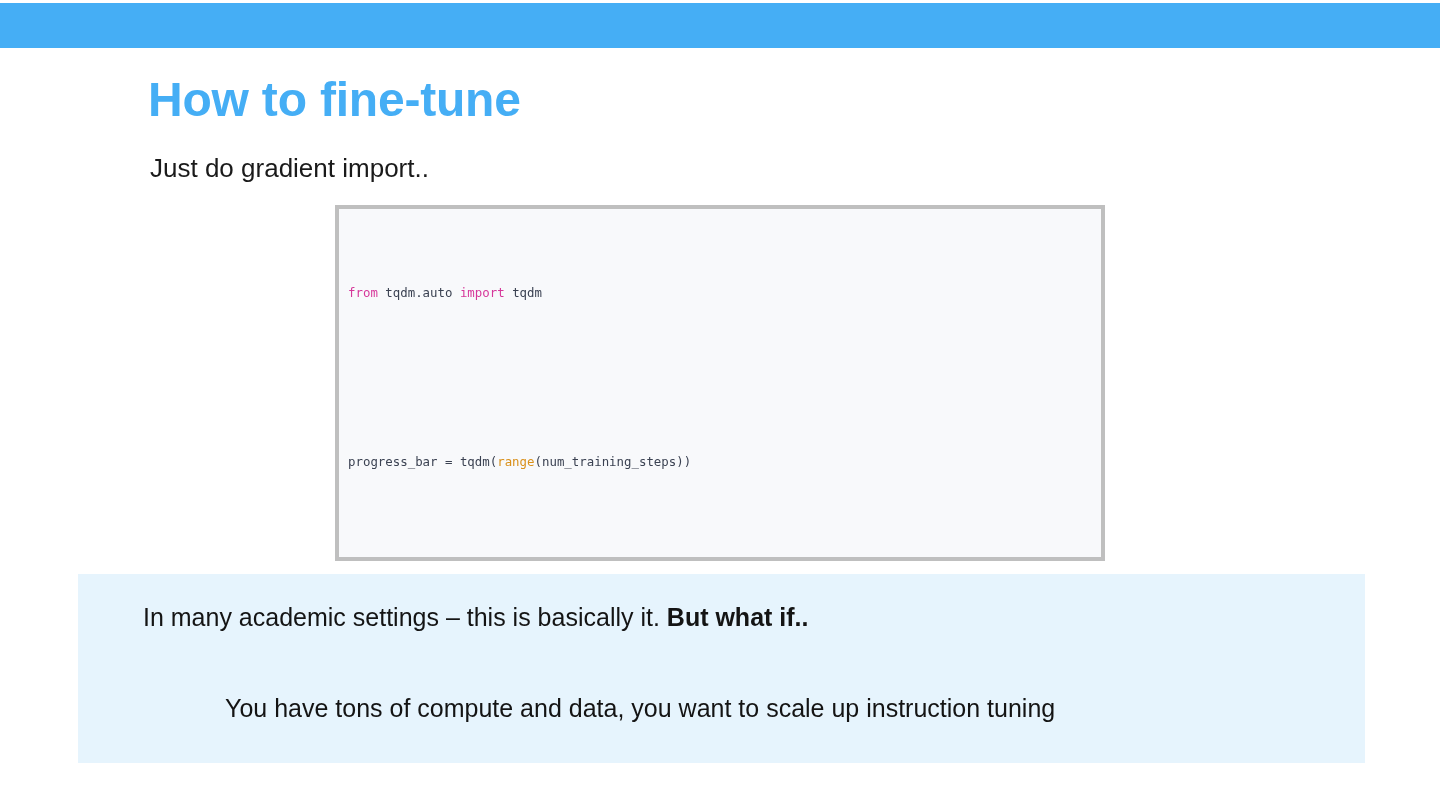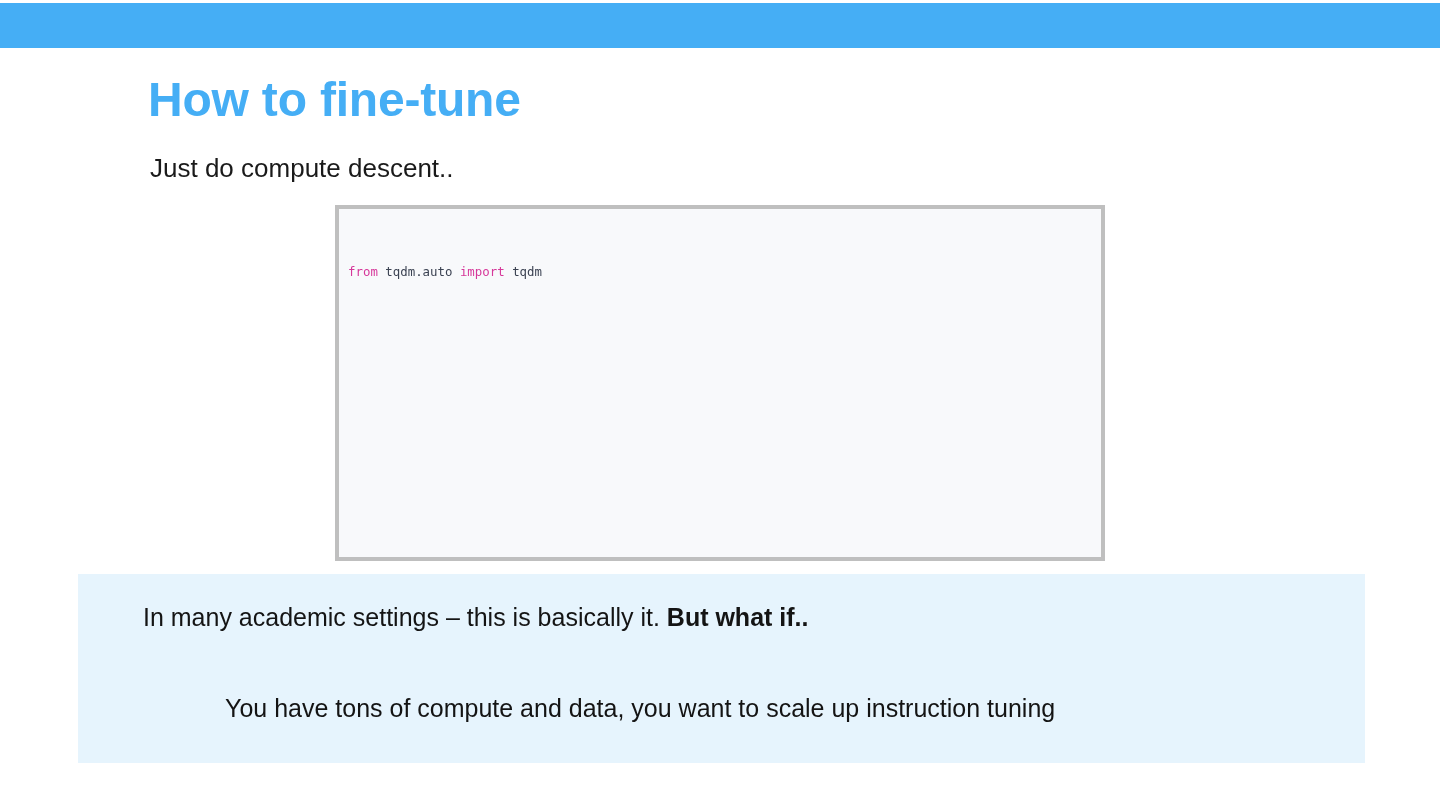--- a/index.html
+++ b/index.html
@@ -65,21 +65,21 @@
     position: absolute;
     left: 9px;
     top: 9px;
     right: 0;
     font-family: "DejaVu Sans Mono", "Liberation Mono", monospace;
     font-size: 12.4px;
     line-height: 21.3px;
     color: #3b4252;
     white-space: pre;
   }
-  .cl { white-space: pre; display: block; height: 21.3px; }
+  .cl { white-space: pre; display: block; height: 21.3px; margin-top: 21px; }
   .kw  { color: #d6389a; }
   .bi  { color: #d9901a; }
 
   
   #callout-box {
     position: absolute;
     left: 78px;
     top: 574px;
     width: 1287px;
     height: 189px;
@@ -103,26 +103,27 @@
     white-space: nowrap;
   }
 </style>
 </head>
 <body>
 
 <div id="top-bar"></div>
 
 <div id="slide-title">How to fine-tune</div>
 
-<div id="subtitle">Just do compute descent..</div>
+<div id="subtitle">Just do gradient import..</div>
 
 <div id="code-block">
   <div id="code-lines">
     <span class="cl"><span class="kw">from</span> tqdm.auto <span class="kw">import</span> tqdm</span>
     <span class="cl"> </span>
+    <span class="cl">progress_bar = tqdm(<span class="bi">range</span>(num_training_steps))</span>
     <span class="cl"> </span>
     
     
     
     
     
     
     
     
     

